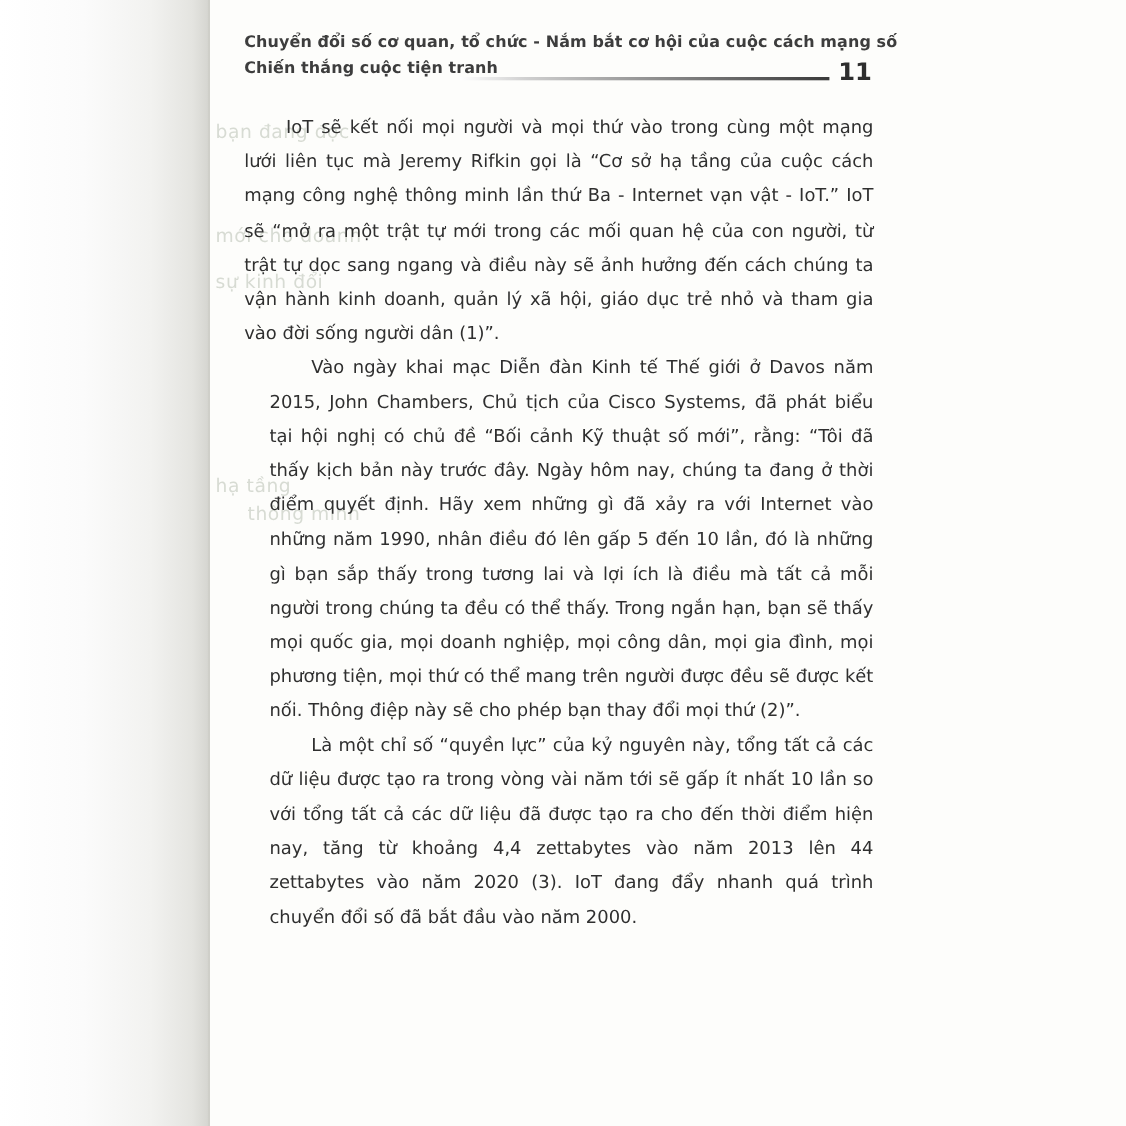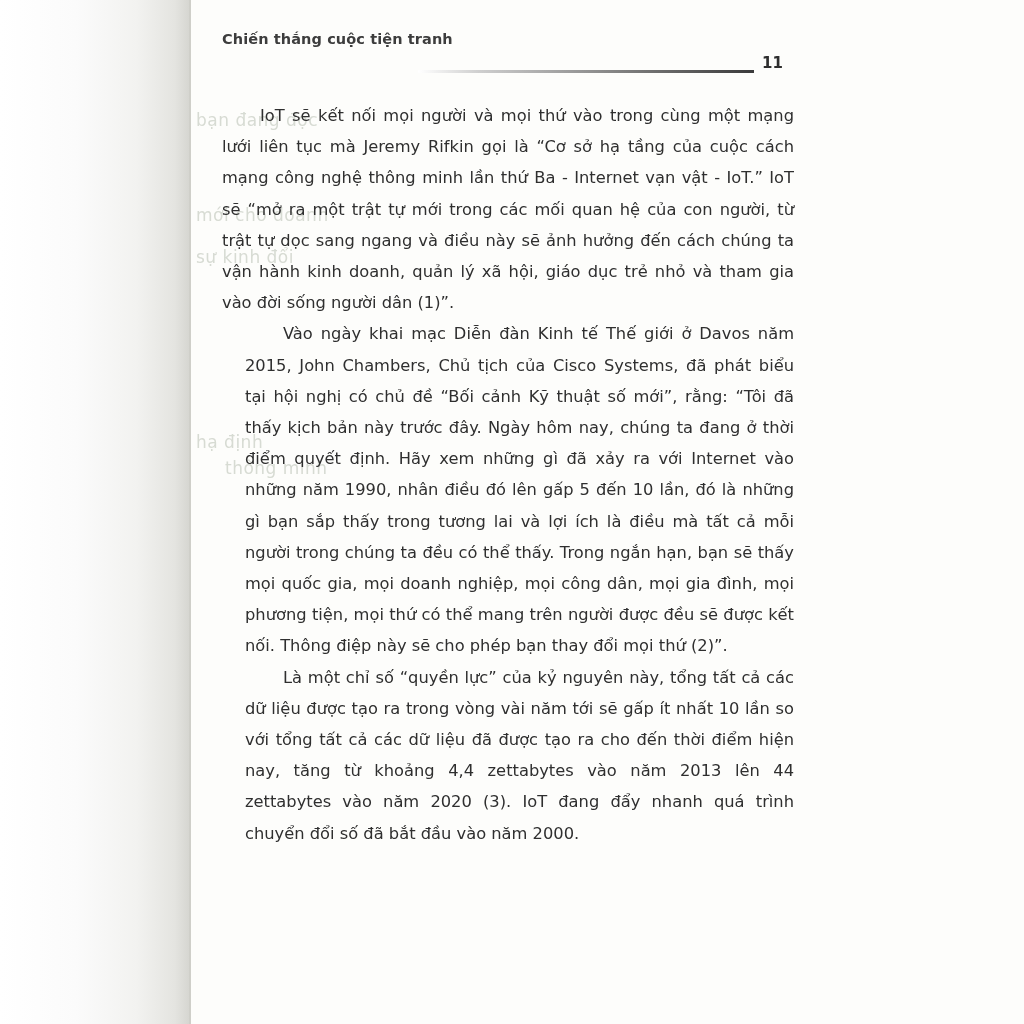--- a/index.html
+++ b/index.html
@@ -75,21 +75,21 @@
     left: 418px;
     top: 70px;
     width: 336px;
     height: 3px;
     background: linear-gradient(to right, #ffffff 0%, #cfcfcf 18%, #6f6f6f 70%, #3a3a3a 100%);
   }
   .folio {
     position: absolute;
     left: 762px;
     top: 54px;
-    font-size: 15px;
+    font-size: 22px;
     font-weight: bold;
     color: #2e2e2e;
     font-family: "DejaVu Sans", sans-serif;
   }
   .body {
     position: absolute;
     left: 222px;
     top: 100px;
     width: 572px;
     color: #2f2f2f;
@@ -112,24 +112,25 @@
 
 <div class="page">
 
   <div class="spine-shadow"></div>
   <div class="spine-line"></div>
   <div class="paper"></div>
 
   <div class="bleed" style="left:196px; top:110px;">bạn đang đọc</div>
   <div class="bleed" style="left:196px; top:205px;">mới cho doanh</div>
   <div class="bleed" style="left:196px; top:247px;">sự kinh đổi</div>
-  <div class="bleed" style="left:196px; top:432px;">hạ định</div>
+  <div class="bleed" style="left:196px; top:432px;">hạ tầng</div>
   <div class="bleed" style="left:196px; top:458px;margin-left:29px;">thông minh</div>
 
   <div class="header">
+    <div class="header-line">Chuyển đổi số cơ quan, tổ chức - Nắm bắt cơ hội của cuộc cách mạng số</div>
     <div class="header-line">Chiến thắng cuộc tiện tranh</div>
   </div>
 
   <div class="rule"></div>
 
   <div class="folio">11</div>
 
   <div class="body">
     <p>IoT sẽ kết nối mọi người và mọi thứ vào trong cùng một mạng lưới liên tục mà Jeremy Rifkin gọi là “Cơ sở hạ tầng của cuộc cách mạng công nghệ thông minh lần thứ Ba - Internet vạn vật - IoT.” IoT sẽ “mở ra một trật tự mới trong các mối quan hệ của con người, từ trật tự dọc sang ngang và điều này sẽ ảnh hưởng đến cách chúng ta vận hành kinh doanh, quản lý xã hội, giáo dục trẻ nhỏ và tham gia vào đời sống người dân (1)”.</p>
     <p>Vào ngày khai mạc Diễn đàn Kinh tế Thế giới ở Davos năm 2015, John Chambers, Chủ tịch của Cisco Systems, đã phát biểu tại hội nghị có chủ đề “Bối cảnh Kỹ thuật số mới”, rằng: “Tôi đã thấy kịch bản này trước đây. Ngày hôm nay, chúng ta đang ở thời điểm quyết định. Hãy xem những gì đã xảy ra với Internet vào những năm 1990, nhân điều đó lên gấp 5 đến 10 lần, đó là những gì bạn sắp thấy trong tương lai và lợi ích là điều mà tất cả mỗi người trong chúng ta đều có thể thấy. Trong ngắn hạn, bạn sẽ thấy mọi quốc gia, mọi doanh nghiệp, mọi công dân, mọi gia đình, mọi phương tiện, mọi thứ có thể mang trên người được đều sẽ được kết nối. Thông điệp này sẽ cho phép bạn thay đổi mọi thứ (2)”.</p>

